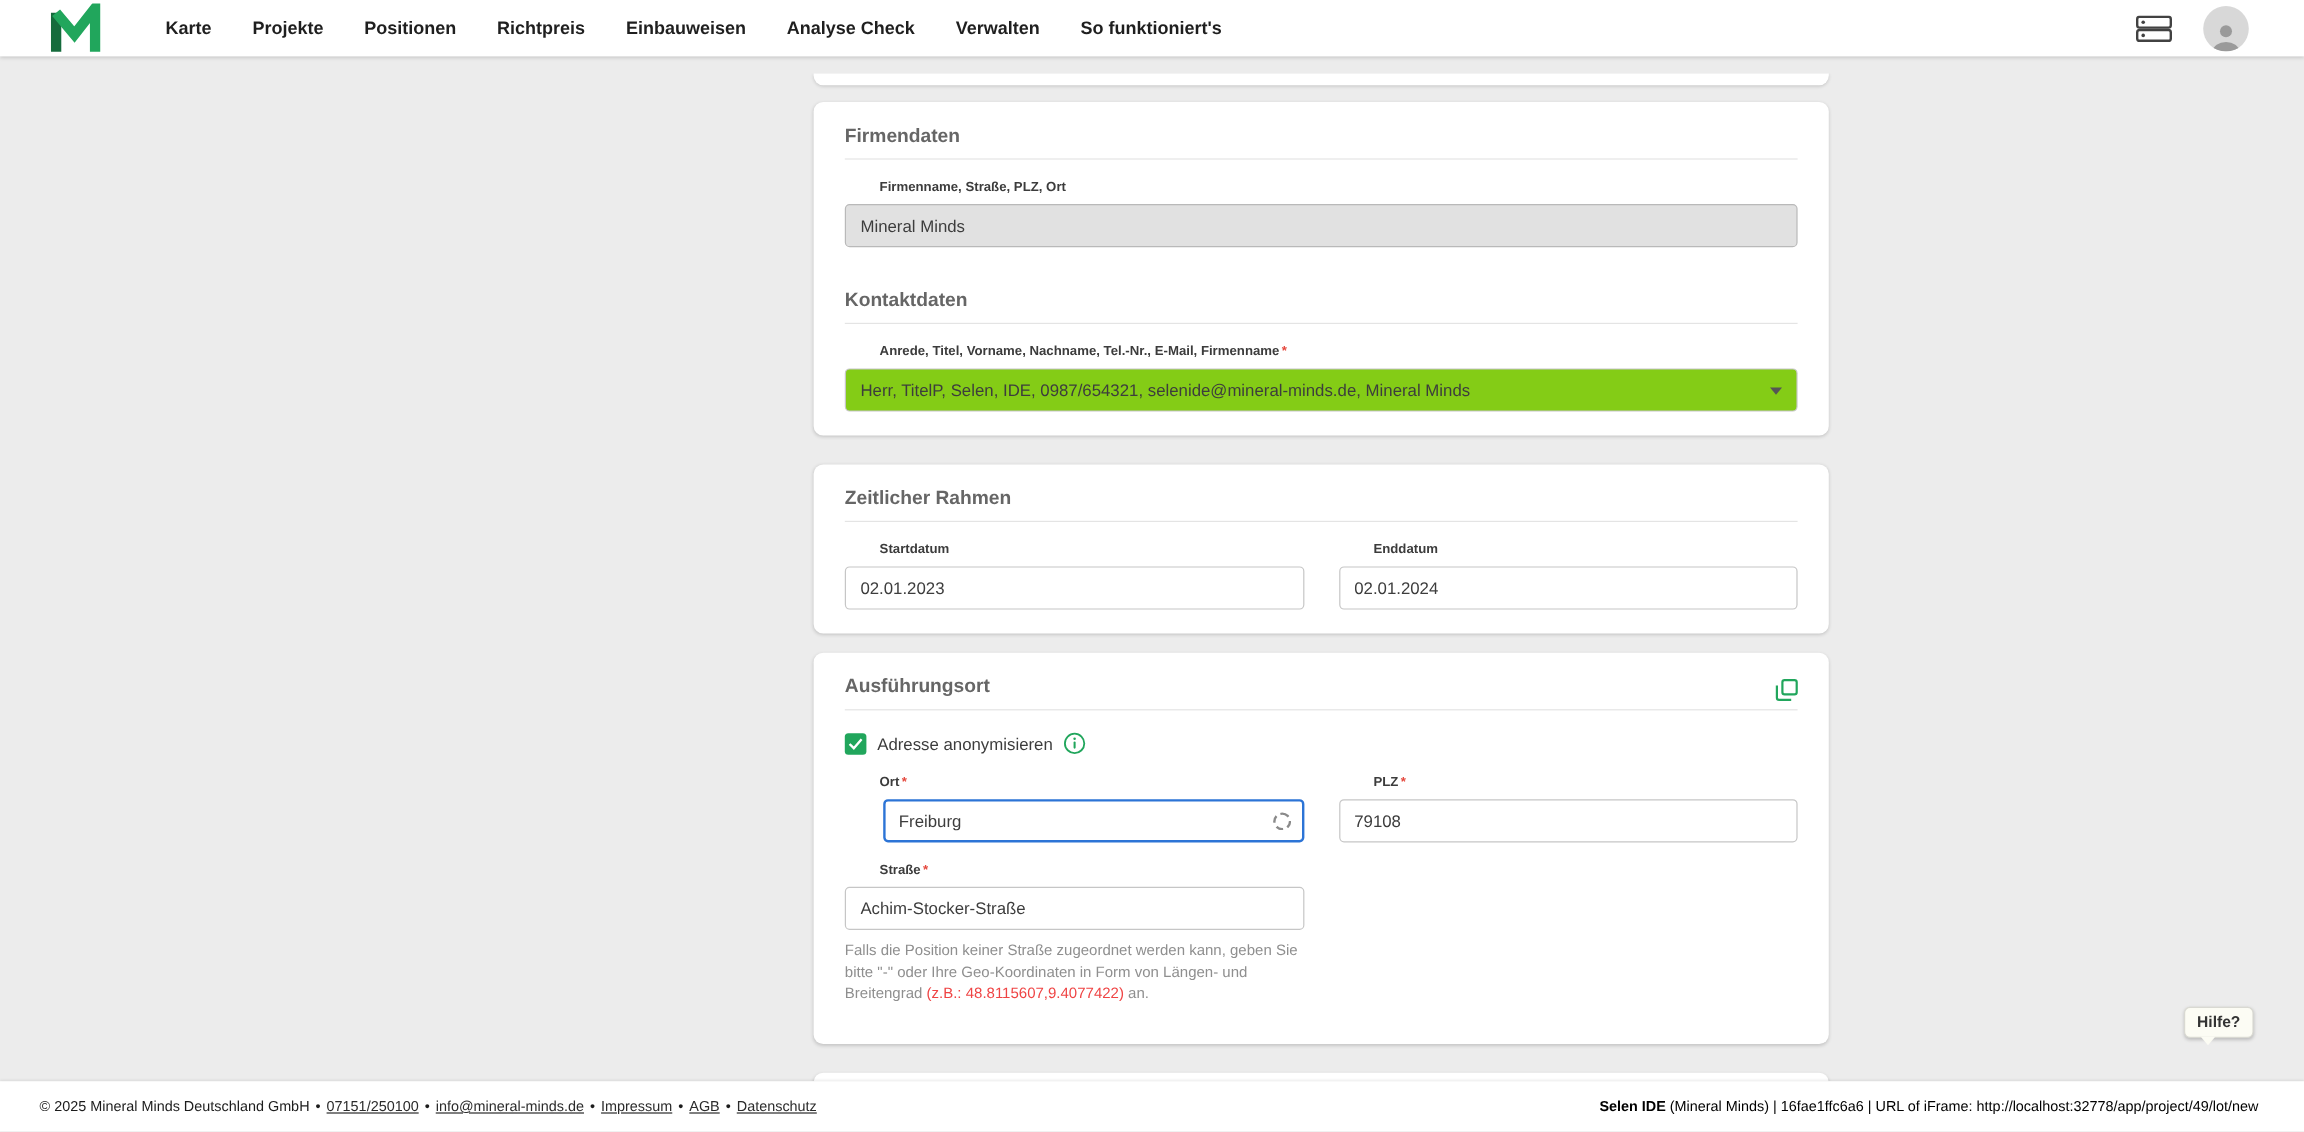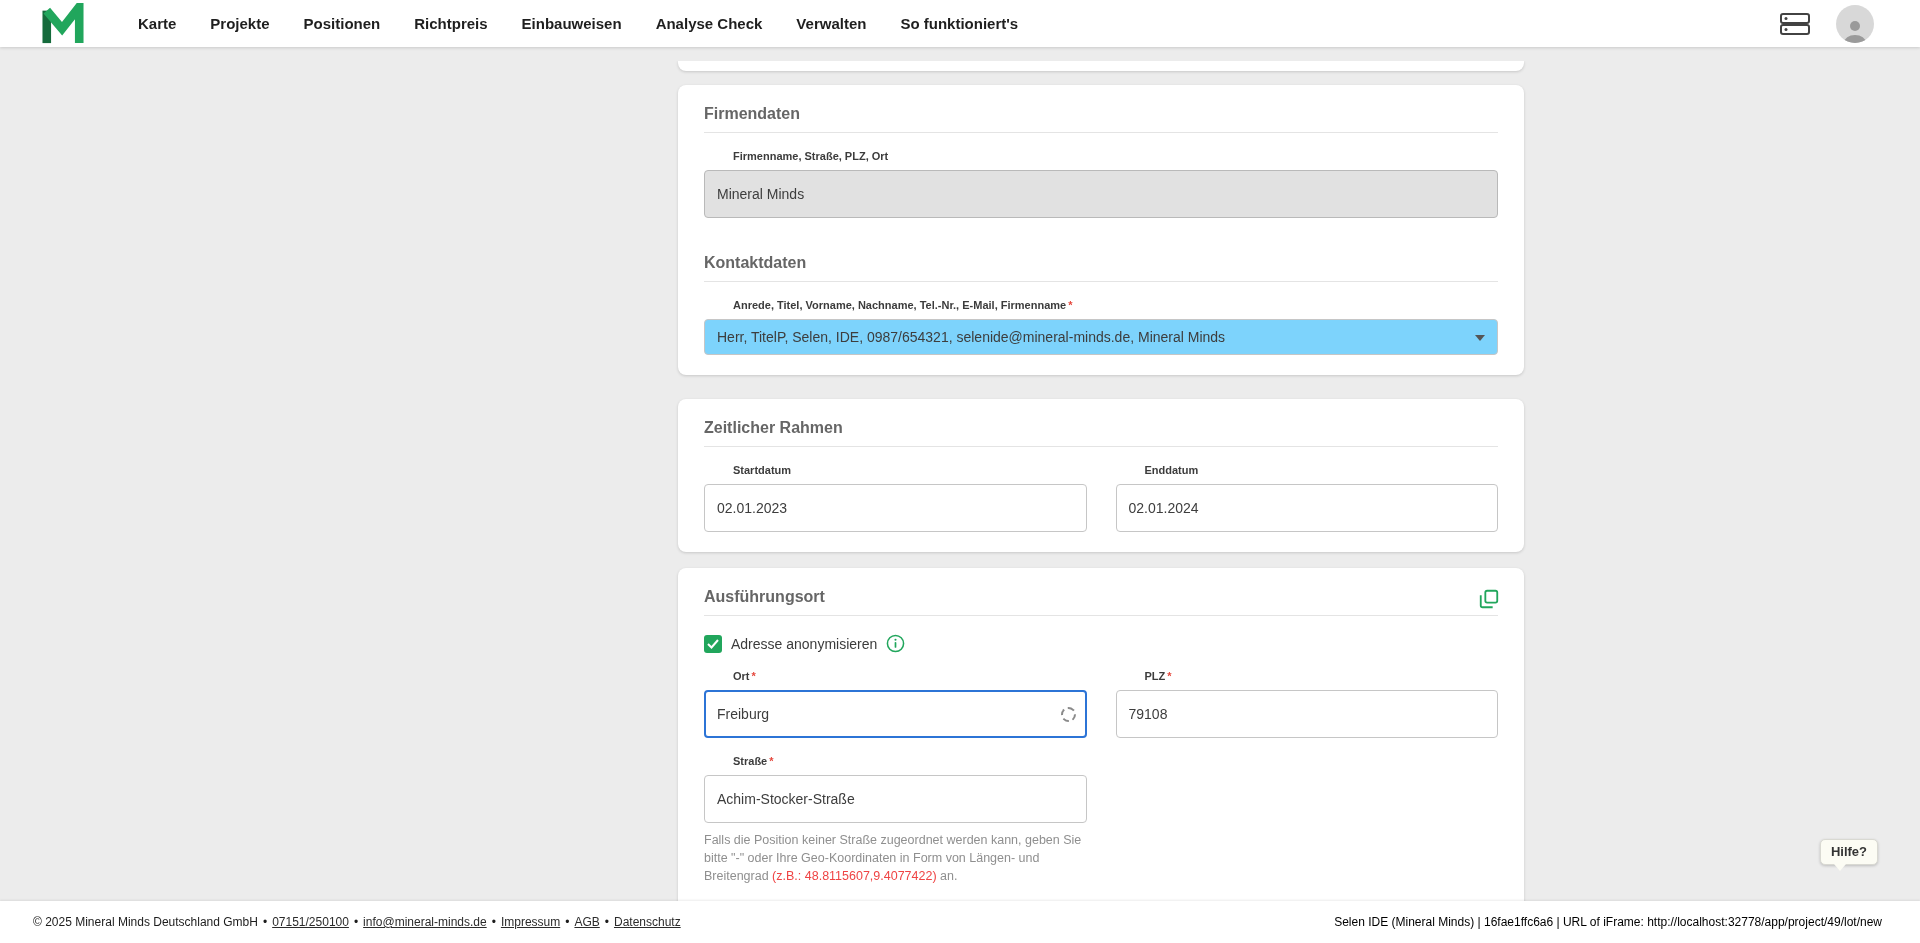--- a/index.html
+++ b/index.html
@@ -47,40 +47,40 @@
   .card-zeitraum { margin-bottom: 16px; }
   .card-ort { position: relative; }
 
   .section-title { font-size: 16px; font-weight: 700; color: #666666; margin: 0; }
   .divider { border: none; border-top: 1px solid #e4e4e4; margin: 9px 0 0 0; }
 
   .field-label { display: block; font-size: 11px; font-weight: 700; color: #3c3c3c; margin-top: 17px; margin-left: 29px; }
   .req { color: #e5483d; margin-left: 2px; }
 
   .text-input {
-    display: block; width: 100%; height: 48px; margin-top: 8px;
+    display: block; width: 100%; height: 36px; margin-top: 8px;
     border: 1px solid #c6c6c6; border-radius: 4px; background: #ffffff;
     padding: 0 12px; font-size: 14px; color: #3d3d3d;
     font-family: "Liberation Sans", sans-serif;
   }
   .text-input:disabled { background: #e1e1e1; border-color: #b9b9b9; color: #3d3d3d; }
   .text-input.focused { border: 2px solid #2c74d6; padding: 0 11px; }
 
-  .input-wrap { position: relative; }
+  .input-wrap { position: relative; margin-left: 32px; }
   .spinner {
     position: absolute; right: 11px; top: 50%; width: 15px; height: 15px;
     margin-top: -7px; border: 2px dashed #8a8a8a; border-radius: 50%;
     animation: spin 1.4s linear infinite;
   }
   @keyframes spin { to { transform: rotate(360deg); } }
 
   .select-box {
     position: relative; display: flex; align-items: center;
     width: 100%; height: 36px; margin-top: 8px;
-    border: 1px solid #c6c6c6; border-radius: 4px; background: #7dd3fc;
+    border: 1px solid #c6c6c6; border-radius: 4px; background: #84cc16;
     padding: 0 32px 0 12px; cursor: pointer;
   }
   .select-value { font-size: 14px; color: #3d3d3d; white-space: nowrap; overflow: hidden; }
   .caret {
     position: absolute; right: 12px; top: 50%; margin-top: -2px;
     width: 0; height: 0; border-left: 5px solid transparent;
     border-right: 5px solid transparent; border-top: 6px solid #555;
   }
 
   .form-grid { display: grid; grid-template-columns: 1fr 1fr; column-gap: 29px; }
@@ -115,21 +115,21 @@
   .footer {
     position: absolute; left: 0; right: 0; bottom: 0; height: 42px;
     background: #ffffff; box-shadow: 0 -1px 2px rgba(0,0,0,.08);
     display: flex; align-items: center; justify-content: space-between;
     padding: 0 38px 0 33px; font-size: 12px; color: #1c1c1c; z-index: 25;
   }
   .footer-left { display: flex; align-items: center; white-space: nowrap; }
   .footer-sep { margin: 0 5px; }
   .footer-link { color: #2b2b2b; text-decoration: underline; cursor: pointer; }
   .footer-right { white-space: nowrap; color: #000; }
-  .footer-right .bold { font-weight: 400; }
+  .footer-right .bold { font-weight: 700; }
 </style>
 </head>
 <body>
 
 <header class="navbar">
   <svg class="logo" viewBox="0 0 46 44">
     <polyline points="6,42 6,8" stroke="#156b3c" stroke-width="9" fill="none"></polyline>
     <polyline points="6,8 22,27 40,4 40,42" stroke="#21a65c" stroke-width="9" fill="none"></polyline>
   </svg>
   <nav class="nav-links">

